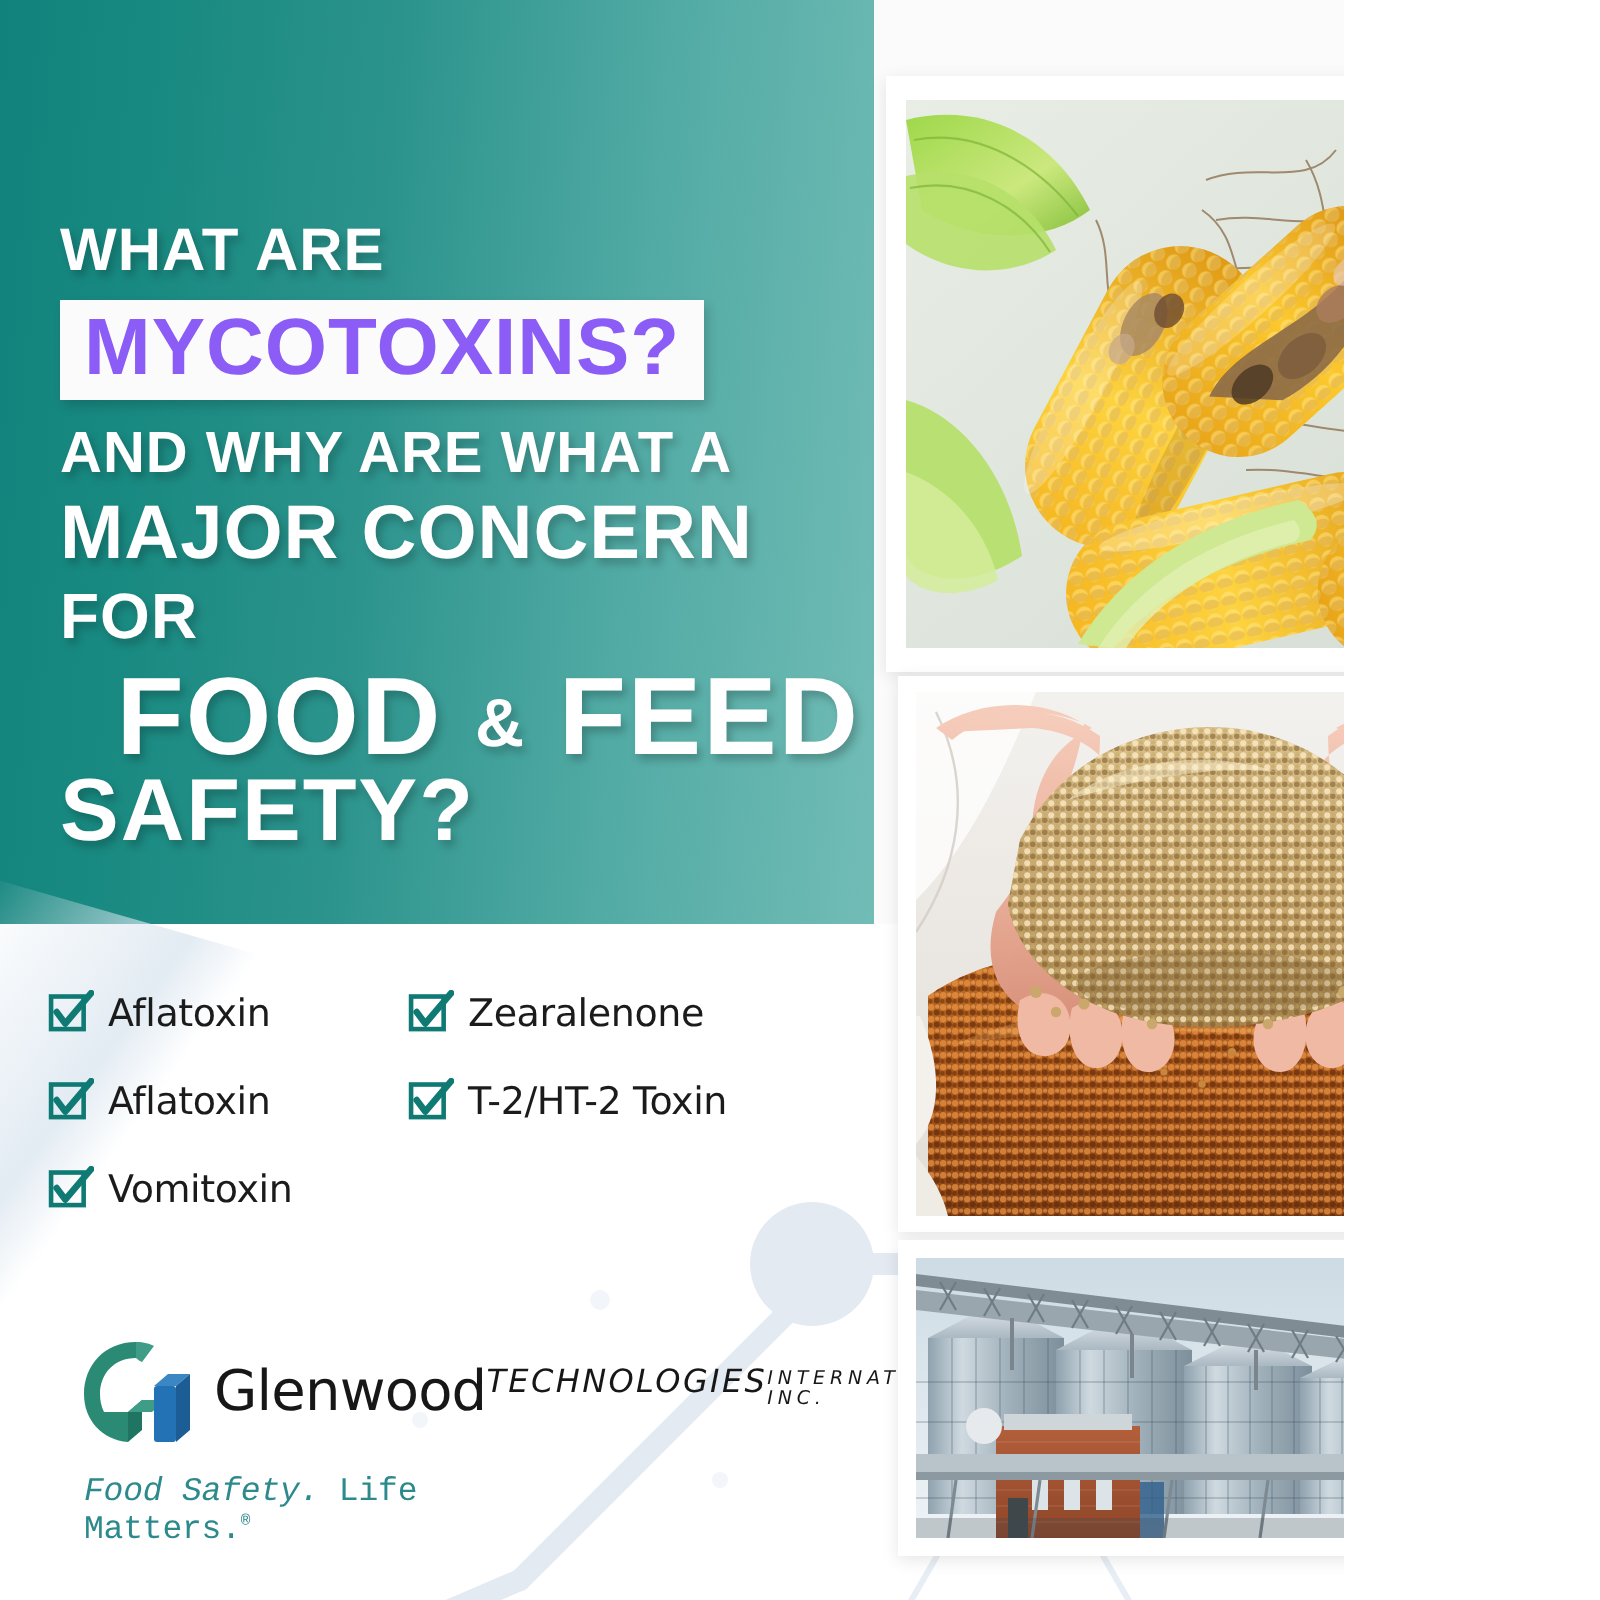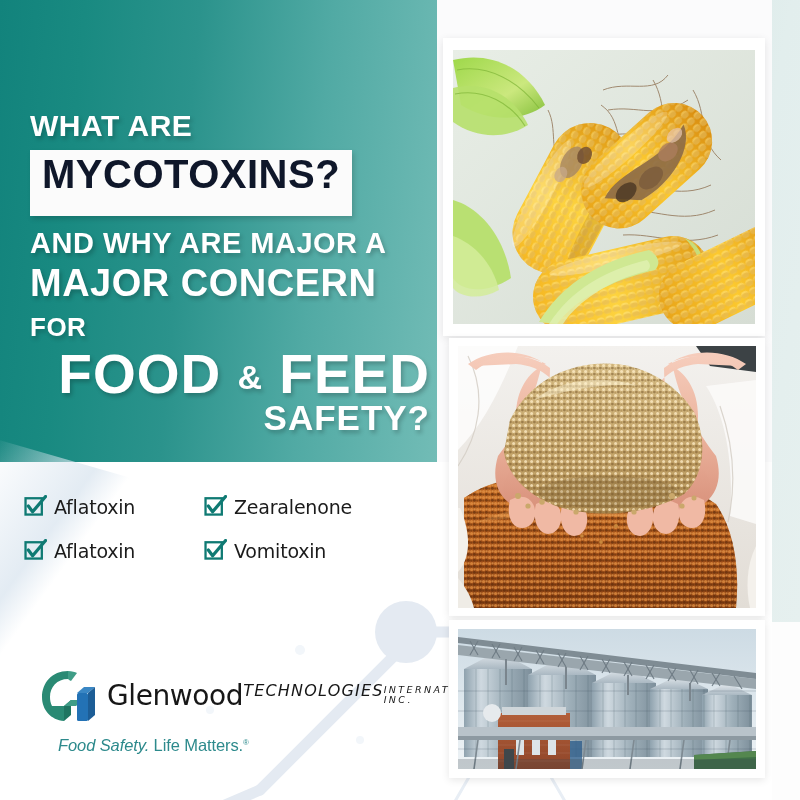--- a/index.html
+++ b/index.html
@@ -3,21 +3,21 @@
 <meta charset="utf-8">
 <style>
   html,body{margin:0;padding:0;}
   body{
     width:800px;height:800px;overflow:hidden;
     font-family:"Liberation Sans", sans-serif;
     background:#ffffff;
     position:relative;
   }
   #poster{
-    position:absolute;inset:0;width:800px;height:800px;overflow:hidden;
+    position:absolute;inset:0;width:672px;height:800px;overflow:hidden;
     background:#fdfdfd;
   }
 
   
   .bg-right-mint{
     position:absolute;left:440px;top:0;width:360px;height:622px;
     background:linear-gradient(100deg,#c4e0dd 0%,#d4e8e6 40%,#e2eeed 75%,#e6f0ef 100%);
   }
   .bg-white-sheet{
     position:absolute;left:0;top:0;width:772px;height:800px;
@@ -57,35 +57,35 @@
     display:block;
     font-weight:800;
     letter-spacing:.5px;
     line-height:1.06;
     text-shadow:2px 3px 4px rgba(0,0,0,.22);
   }
   .hl-1{font-size:30px;margin-bottom:8px;}
   .hl-box{
     display:inline-block;
     background:#fbfbfb;
-    color:#0f172a;
+    color:#8b5cf6;
     font-size:40px;
     font-weight:800;
     letter-spacing:.5px;
-    padding:3px 12px 21px 12px;
+    padding:3px 12px 5px 12px;
     line-height:1.05;
     text-shadow:none;
     box-shadow:2px 3px 5px rgba(0,0,0,.16);
   }
   .hl-3{font-size:29px;margin-top:12px;}
   .hl-4{font-size:38px;margin-top:4px;}
-  .hl-4 .small{font-size:26px;}
+  .hl-4 .small{font-size:32px;}
   .hl-5{font-size:55px;margin-top:2px;letter-spacing:1px;text-align:right;}
   .hl-5 .amp{font-size:34px;vertical-align:4px;}
-  .hl-6{font-size:35px;margin-top:-4px;letter-spacing:1px;text-align:right;}
+  .hl-6{font-size:44px;margin-top:-4px;letter-spacing:1px;}
 
   
   .checklist{
     position:absolute;left:24px;top:495px;width:420px;
     display:grid;grid-template-columns:180px 240px;
     row-gap:21px;column-gap:0;
   }
   .chk-item{display:flex;align-items:center;gap:7px;}
   .chk-box{width:23px;height:23px;flex:0 0 auto;position:relative;}
   .chk-label{
@@ -104,22 +104,22 @@
   }
   .logo-sub1{
     font-family:"DejaVu Sans", sans-serif;
     font-size:16px;color:#171717;letter-spacing:1.2px;margin-top:1px;font-style:italic;
   }
   .logo-sub2{
     font-family:"DejaVu Sans", sans-serif;
     font-size:9.5px;color:#171717;letter-spacing:2.4px;margin-top:3px;font-style:italic;
   }
   .tagline{
-    margin-top:9px;margin-left:20px;
-    font-family:Liberation Sans, sans-serif;
+    margin-top:9px;margin-left:4px;
+    font-family:Liberation Mono, monospace;
     font-size:16.5px;color:#2d8a8c;letter-spacing:-.1px;
   }
   .tagline .it{font-style:italic;}
   .tagline sup{font-size:8px;vertical-align:super;}
 
   
   .photo-card{
     position:absolute;background:#ffffff;
     box-shadow:0 2px 8px rgba(0,0,0,.10);
     overflow:hidden;
@@ -157,21 +157,21 @@
     <g fill="#f2f6fa">
       <circle cx="150" cy="60" r="5"></circle>
       <circle cx="60" cy="120" r="4"></circle>
       <circle cx="210" cy="150" r="4"></circle>
     </g>
   </svg>
 
   <div class="headline">
     <span class="hl-line hl-1">WHAT ARE</span>
     <span class="hl-box">MYCOTOXINS?</span>
-    <span class="hl-line hl-3">AND WHY ARE MAJOR A</span>
+    <span class="hl-line hl-3">AND WHY ARE WHAT A</span>
     <span class="hl-line hl-4">
       <span>MAJOR CONCERN</span>
       <span class="small">FOR</span>
     </span>
     <span class="hl-line hl-5">
       <span>FOOD</span>
       <span class="amp">&amp;</span>
       <span>FEED</span>
     </span>
     <span class="hl-line hl-6">SAFETY?</span>
@@ -202,20 +202,29 @@
     <div class="chk-item">
       <span class="chk-box">
         <svg viewBox="0 0 24 24" width="23" height="23">
           <rect x="1.6" y="3.4" width="17" height="17" fill="none" stroke="#0f7a73" stroke-width="2.4"></rect>
           <path d="M4.5 11.5 L9 17.5 L22.5 1.6" fill="none" stroke="#0f7a73" stroke-width="3.4" stroke-linecap="round" stroke-linejoin="round"></path>
         </svg>
       </span>
       <span class="chk-label">Aflatoxin</span>
     </div>
 
+    <div class="chk-item">
+      <span class="chk-box">
+        <svg viewBox="0 0 24 24" width="23" height="23">
+          <rect x="1.6" y="3.4" width="17" height="17" fill="none" stroke="#0f7a73" stroke-width="2.4"></rect>
+          <path d="M4.5 11.5 L9 17.5 L22.5 1.6" fill="none" stroke="#0f7a73" stroke-width="3.4" stroke-linecap="round" stroke-linejoin="round"></path>
+        </svg>
+      </span>
+      <span class="chk-label">T-2/HT-2 Toxin</span>
+    </div>
 
     <div class="chk-item">
       <span class="chk-box">
         <svg viewBox="0 0 24 24" width="23" height="23">
           <rect x="1.6" y="3.4" width="17" height="17" fill="none" stroke="#0f7a73" stroke-width="2.4"></rect>
           <path d="M4.5 11.5 L9 17.5 L22.5 1.6" fill="none" stroke="#0f7a73" stroke-width="3.4" stroke-linecap="round" stroke-linejoin="round"></path>
         </svg>
       </span>
       <span class="chk-label">Vomitoxin</span>
     </div>

